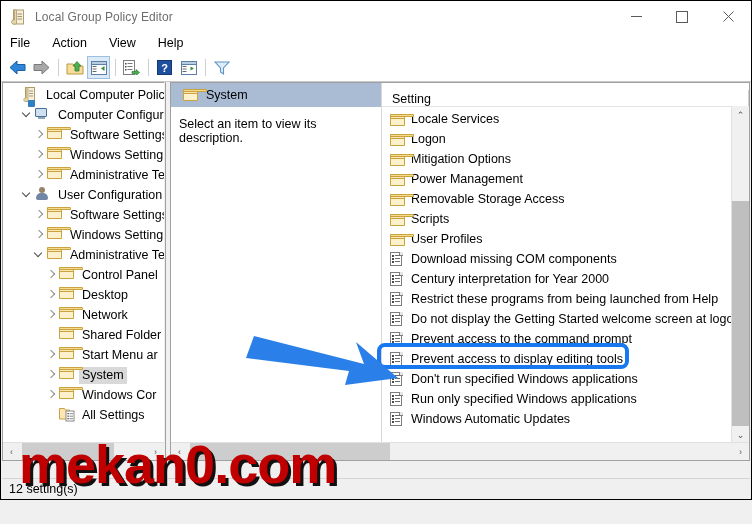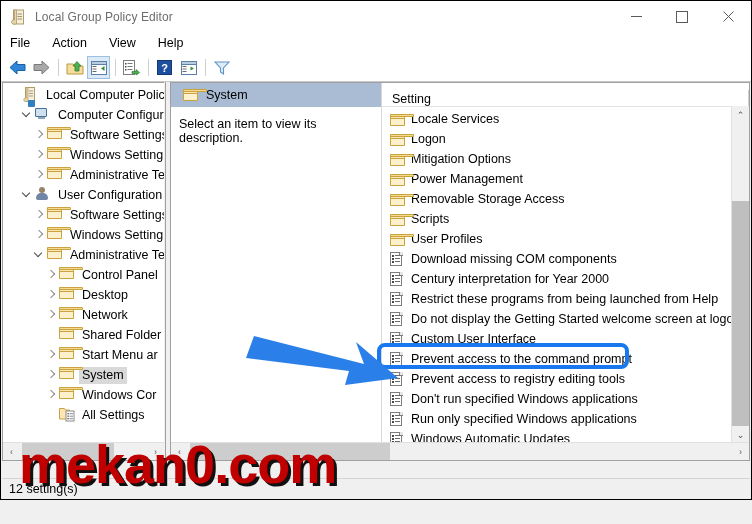--- a/index.html
+++ b/index.html
@@ -538,51 +538,36 @@
                   <span class="pg"></span>
                   <span class="fold"></span>
                   <span class="d" style="top:3px"></span>
                   <span class="l" style="top:3.2px"></span>
                   <span class="d" style="top:6px"></span>
                   <span class="l" style="top:6.2px"></span>
                   <span class="d" style="top:9px"></span>
                   <span class="l" style="top:9.2px"></span>
                 </span>
               </span>
-              <span class="lt">Custom User Interface</span>
-            </div>
-            <div class="lrow">
-              <span class="li">
-                <span class="pol">
-                  <span class="pg"></span>
-                  <span class="fold"></span>
-                  <span class="d" style="top:3px"></span>
-                  <span class="l" style="top:3.2px"></span>
-                  <span class="d" style="top:6px"></span>
-                  <span class="l" style="top:6.2px"></span>
-                  <span class="d" style="top:9px"></span>
-                  <span class="l" style="top:9.2px"></span>
-                </span>
-              </span>
               <span class="lt">Prevent access to the command prompt</span>
             </div>
             <div class="lrow">
               <span class="li">
                 <span class="pol">
                   <span class="pg"></span>
                   <span class="fold"></span>
                   <span class="d" style="top:3px"></span>
                   <span class="l" style="top:3.2px"></span>
                   <span class="d" style="top:6px"></span>
                   <span class="l" style="top:6.2px"></span>
                   <span class="d" style="top:9px"></span>
                   <span class="l" style="top:9.2px"></span>
                 </span>
               </span>
-              <span class="lt">Prevent access to registry editing tools</span>
+              <span class="lt">Prevent access to display editing tools</span>
             </div>
             <div class="lrow">
               <span class="li">
                 <span class="pol">
                   <span class="pg"></span>
                   <span class="fold"></span>
                   <span class="d" style="top:3px"></span>
                   <span class="l" style="top:3.2px"></span>
                   <span class="d" style="top:6px"></span>
                   <span class="l" style="top:6.2px"></span>

